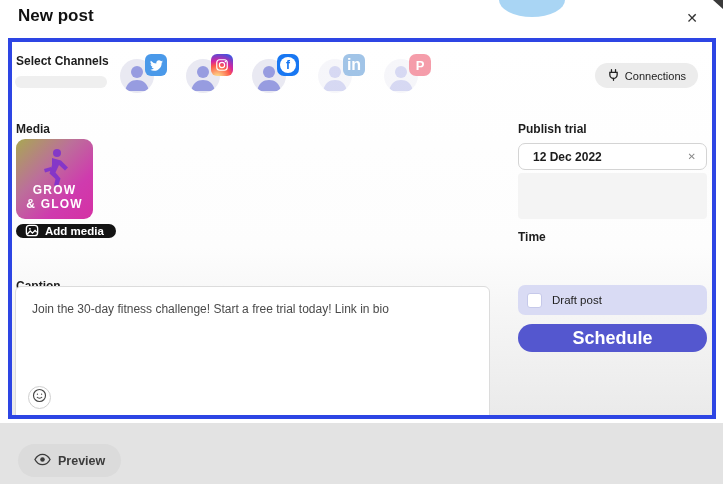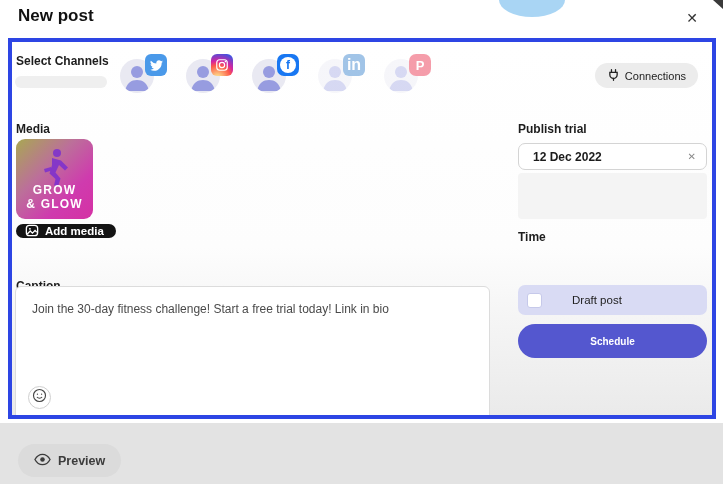--- a/index.html
+++ b/index.html
@@ -67,24 +67,24 @@
   
   .rcol-input { position:absolute; left:506px; width:189px; background:#fff; border:1px solid #d4d4d4;
                 border-radius:7px; display:flex; align-items:center; font-size:12px; font-weight:bold; color:#1c1c1c; }
   .date-input { top:101px; height:27px; padding:0 10px 0 14px; justify-content:space-between; cursor:text; }
   .date-clear { font-size:10px; color:#8a8a8a; font-weight:normal; cursor:pointer; }
   .date-skeleton { position:absolute; left:506px; top:131px; width:189px; height:46px; background:#f4f4f4; border-radius:4px; }
   .time-input { top:206px; height:26px; padding:0 14px; cursor:text; }
   .draft-row { position:absolute; left:506px; top:243px; width:189px; height:30px; background:#d9dbf4;
                border-radius:7px; display:flex; align-items:center; gap:10px; padding:0 9px; cursor:pointer; }
   .draft-checkbox { width:15px; height:15px; background:#fff; border:1px solid #c6c9ea; border-radius:3px; }
-  .draft-label { font-size:11.5px; color:#222;margin-left:20px; }
-  .schedule-btn { position:absolute; left:506px; top:282px; width:189px; height:34px; background:#5457cf;
+  .draft-label { font-size:11.5px; color:#222; }
+  .schedule-btn { position:absolute; left:506px; top:282px; width:189px; height:28px; background:#5457cf;
                   border:none; border-radius:17px; color:#fff; font-family:"Liberation Sans",sans-serif;
-                  font-size:10px; font-weight:bold; cursor:pointer; }
+                  font-size:18px; font-weight:bold; cursor:pointer; }
 
   
   .preview-btn { position:absolute; left:18px; top:444px; height:33px; padding:0 16px; background:#dbdbdb;
                  border:none; border-radius:17px; display:flex; align-items:center; gap:7px; color:#3c3c3c;
                  font-family:"Liberation Sans",sans-serif; font-size:12.5px; font-weight:bold; cursor:pointer; }
 </style>
 </head>
 <body>
 
 <div class="stage">

